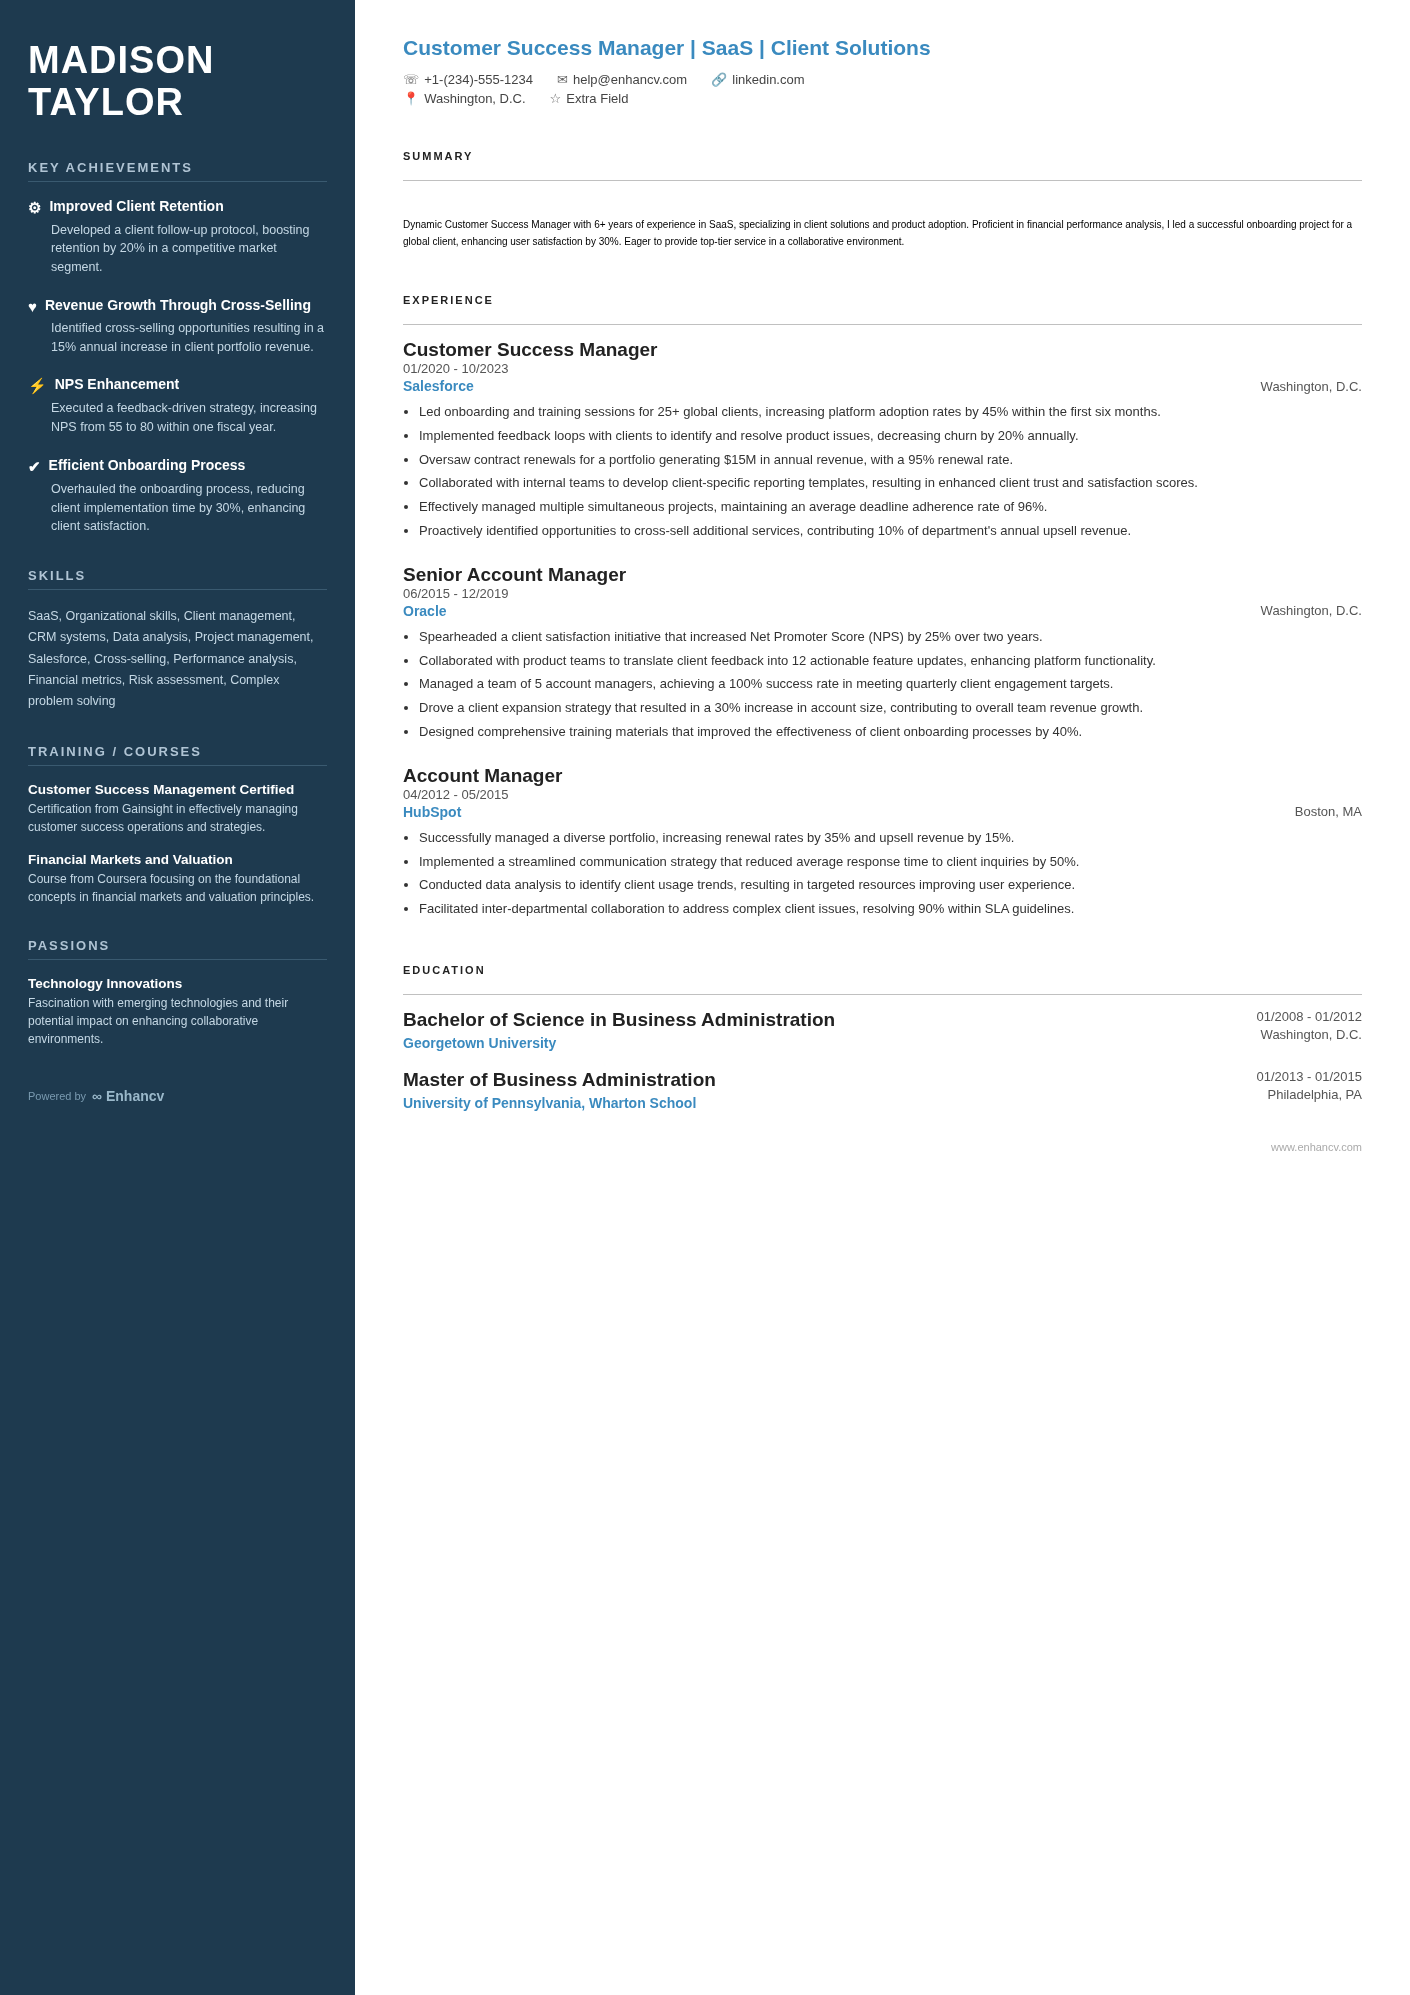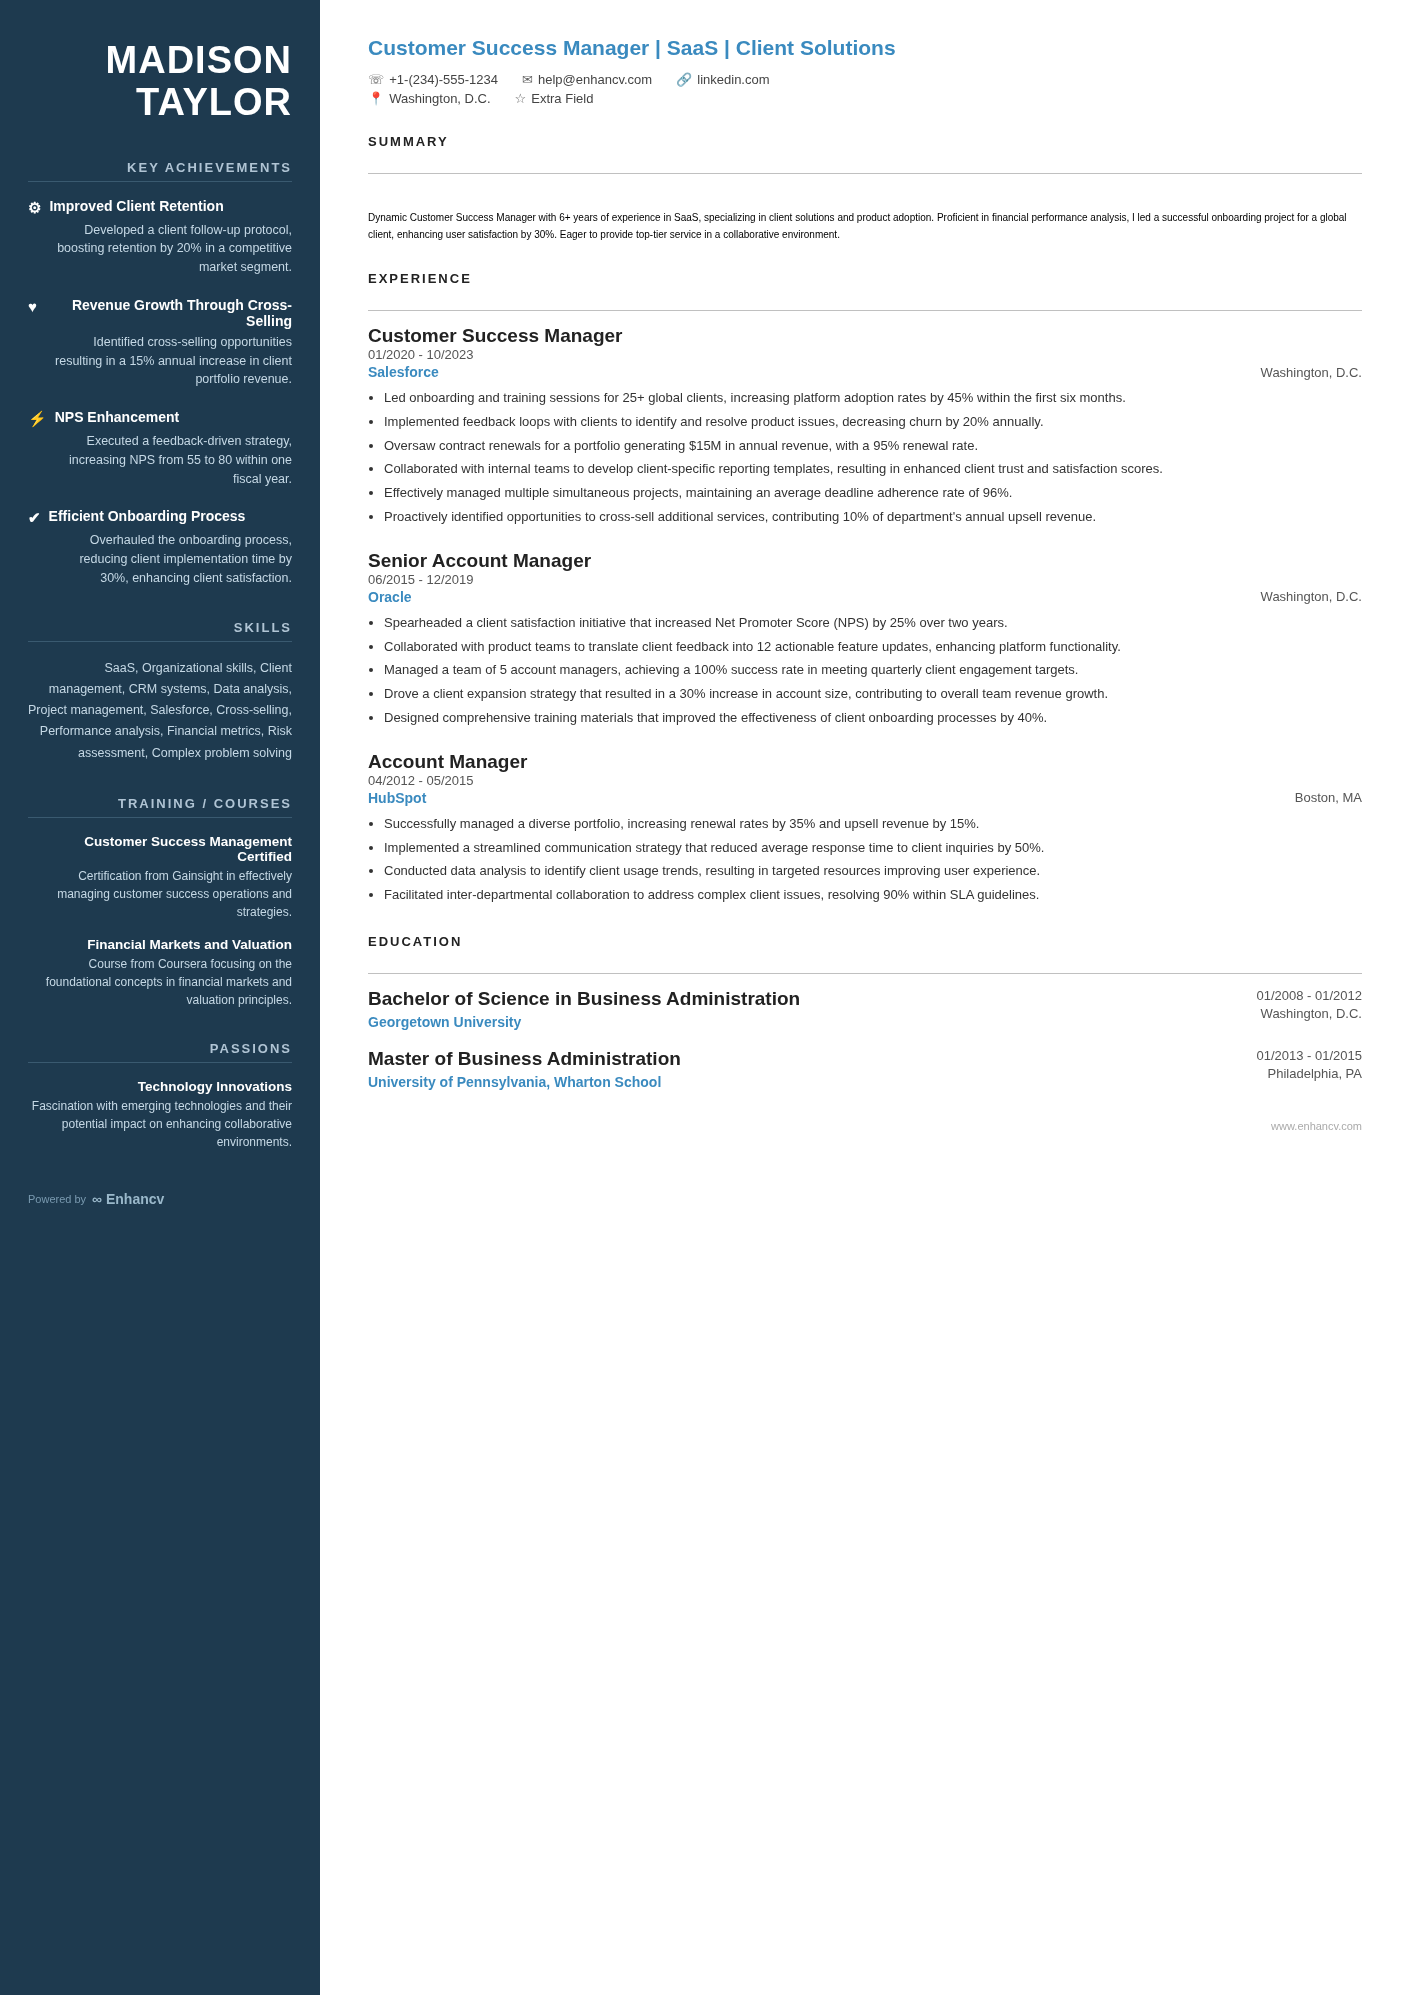--- a/index.html
+++ b/index.html
@@ -5,27 +5,26 @@
     * { margin: 0; padding: 0; box-sizing: border-box; }
     body {
       font-family: 'Arial', sans-serif;
       background: #fff;
       width: 1410px;
       min-height: 1995px;
       display: flex;
       flex-direction: row;
     }
     .sidebar {
-      width: 320px;
+      width: 355px;
       background: #1e3a4f;
       color: #fff;
       padding: 40px 28px 40px 28px;
       flex-shrink: 0;
       min-height: 1995px;
-      text-align: right;
     }
     .main {
       flex: 1;
       padding: 36px 48px 40px 48px;
       background: #fff;
     }
     
     .name-title {
       font-size: 38px;
       font-weight: 900;
@@ -140,29 +139,29 @@
       display: flex;
       align-items: center;
       gap: 5px;
       color: #444;
     }
     .contact-icon {
       color: #666;
       font-size: 13px;
     }
     .section-title {
-      font-size: 13px;
+      font-size: 11px;
       font-weight: 700;
       letter-spacing: 2px;
       text-transform: uppercase;
       color: #222;
       border-bottom: 1.5px solid #c0c0c0;
-      padding-bottom: 24px;
+      padding-bottom: 18px;
       margin-bottom: 14px;
-      margin-top: 28px;
+      margin-top: 44px;
     }
     .summary-text {
       font-size: 10px;
       color: #000000;
       line-height: 1.65;
       margin-top: 36px;
     }
     .exp-header {
       display: flex;
       justify-content: space-between;

